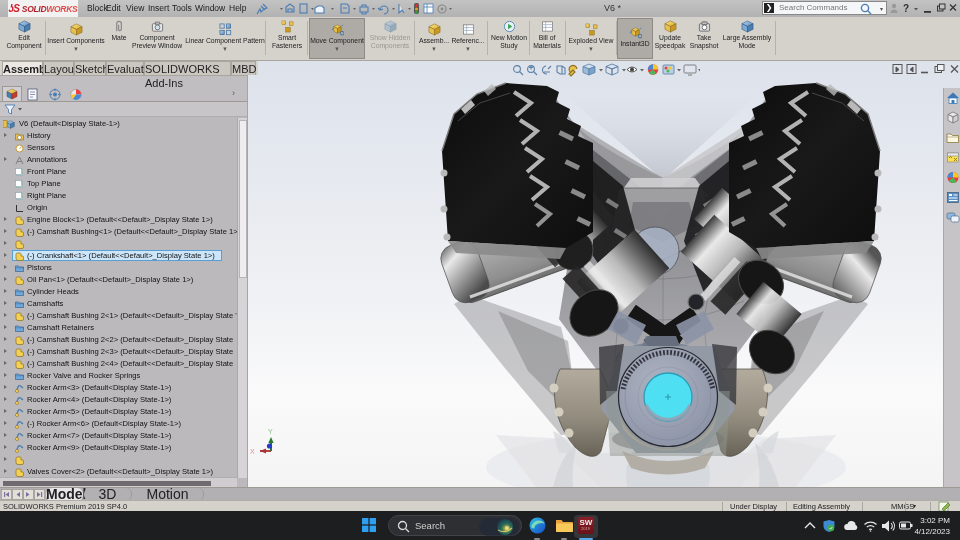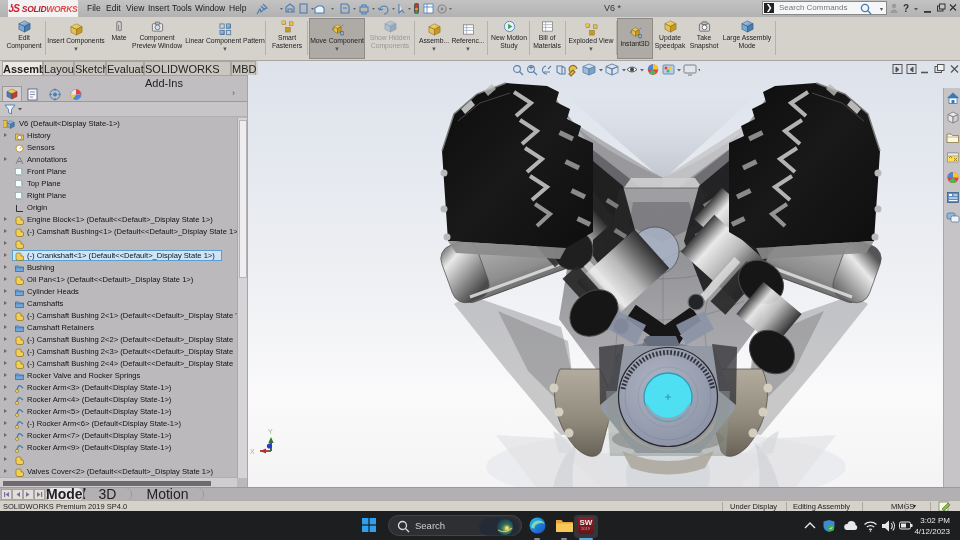--- a/index.html
+++ b/index.html
@@ -62,21 +62,21 @@
 
 
 #taskbar { position:absolute; left:0; top:511px; width:960px; height:29px; background:#1d1e20; }
 </style>
 </head>
 <body>
 <div id="app">
 
   <div id="titlebar">
     <div id="logo"><span style="font-size:10px">ʖS</span> <span style="color:#b01e2a">SOLID</span><span style="color:#e04a4a">WORKS</span></div>
-    <span class="menu" style="left:87px">File</span>
+    <span class="menu" style="left:87px">Block</span>
     <span class="menu" style="left:106px">Edit</span>
     <span class="menu" style="left:126px">View</span>
     <span class="menu" style="left:148px">Insert</span>
     <span class="menu" style="left:172px">Tools</span>
     <span class="menu" style="left:195px">Window</span>
     <span class="menu" style="left:229px">Help</span>
     <span id="vtitle">V6 *</span>
     <div id="searchbox">
         <div class="sicn">❯</div>
         <div class="stxt">Search Commands</div>
@@ -674,21 +674,21 @@
             <path d="M1,2.5 Q1,1 2.5,1 L5,1 Q6,1 6,2.5 L6,4 L8,4 Q8.5,4 8.5,5.5 L8.5,7 Q8.5,8.5 7,8.5 L3,8.5 Q1,8.5 1,6.5 Z" fill="#f3cf56" stroke="#8a6d1a" stroke-width="0.7"></path>
           </svg>
           <span class="tlabel" style="left:27px;">(-) Crankshaft&lt;1&gt; (Default&lt;&lt;Default&gt;_Display State 1&gt;)</span>
         </div>
       <div class="trow" style="top:144px">
           <span class="arr"></span>
           <svg class="ticon" style="left:15px" viewBox="0 0 9 9">
             <path d="M0.5,2 h3 l1,1 h4 v4.5 h-8 z" fill="#6fa8dc" stroke="#2a5580" stroke-width="0.6"></path>
             <path d="M0.5,3.8 h8" stroke="#2a5580" stroke-width="0.4"></path>
           </svg>
-          <span class="tlabel" style="left:27px">Bushing</span>
+          <span class="tlabel" style="left:27px">Pistons</span>
         </div>
       <div class="trow" style="top:156px">
           <span class="arr"></span>
           <svg class="ticon" style="left:15px" viewBox="0 0 9 9">
             <path d="M1,2.5 Q1,1 2.5,1 L5,1 Q6,1 6,2.5 L6,4 L8,4 Q8.5,4 8.5,5.5 L8.5,7 Q8.5,8.5 7,8.5 L3,8.5 Q1,8.5 1,6.5 Z" fill="#f3cf56" stroke="#8a6d1a" stroke-width="0.7"></path>
           </svg>
           <span class="tlabel" style="left:27px">Oil Pan&lt;1&gt; (Default&lt;&lt;Default&gt;_Display State 1&gt;)</span>
         </div>
       <div class="trow" style="top:180px">
           <span class="arr"></span>

